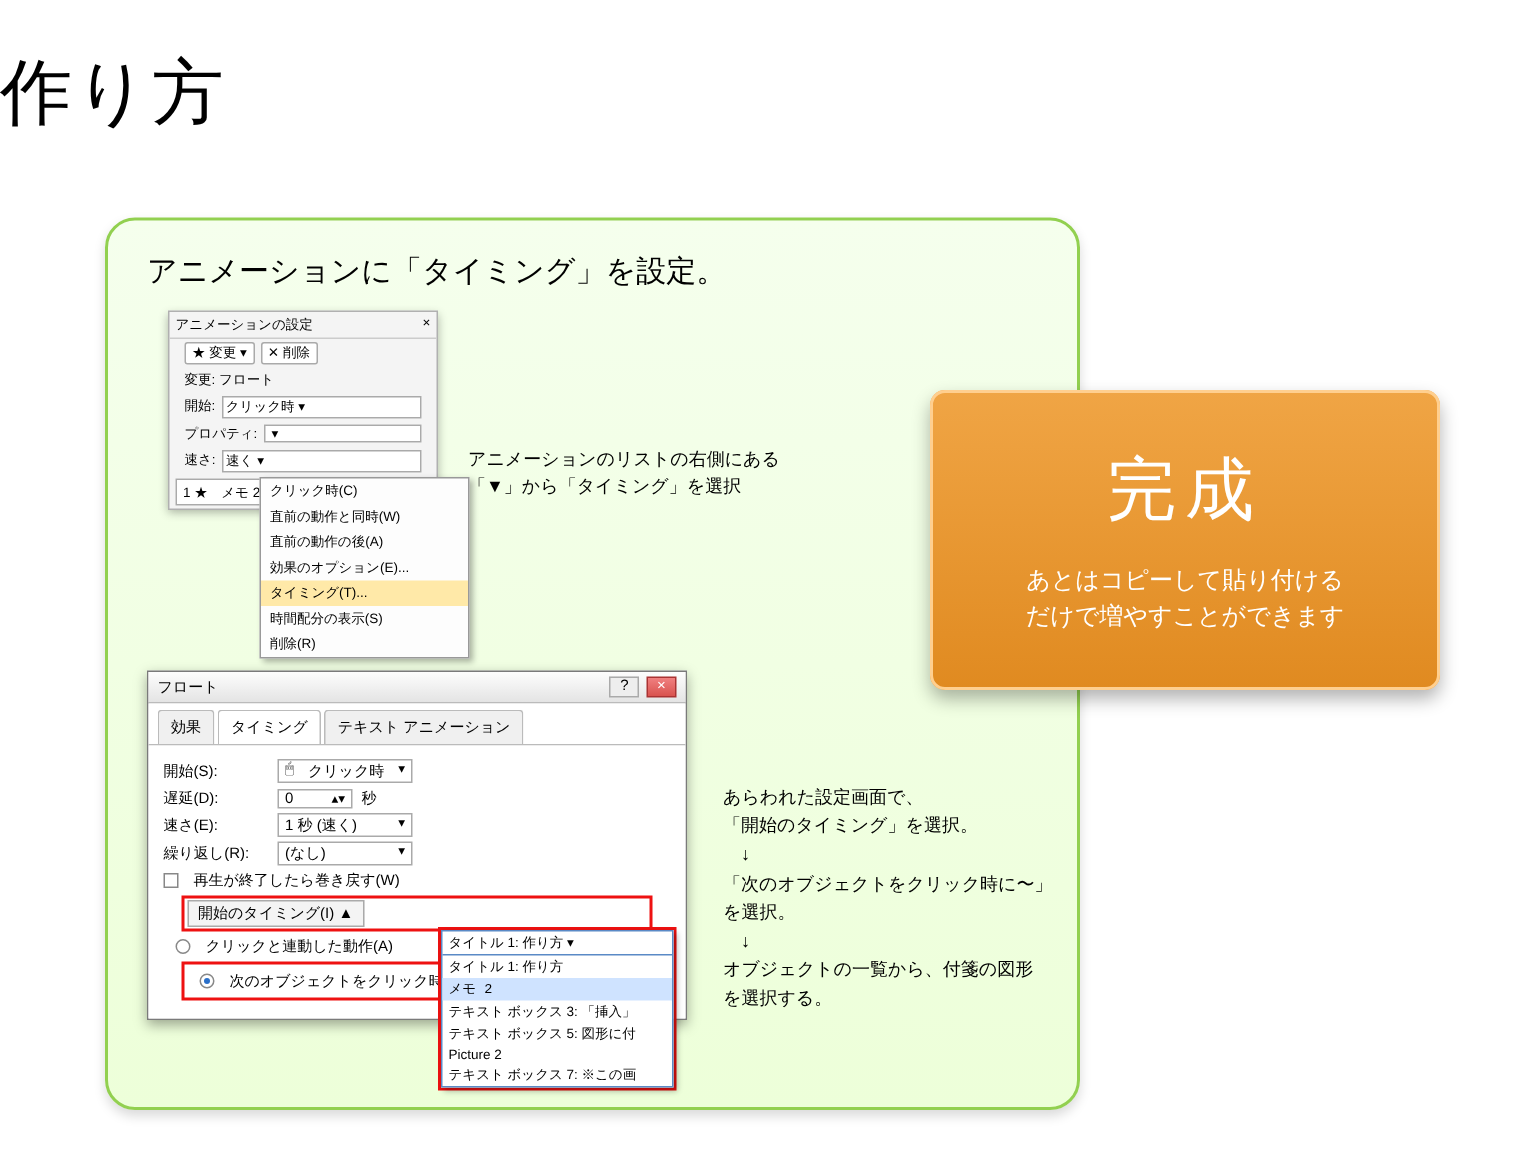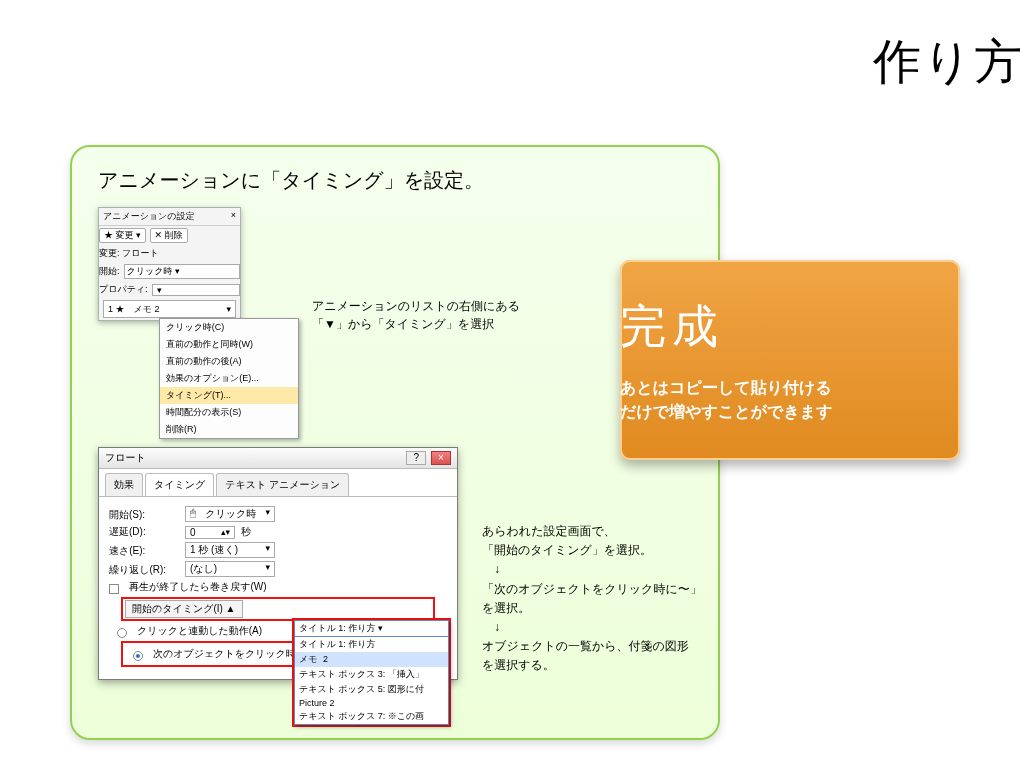--- a/index.html
+++ b/index.html
@@ -6,21 +6,21 @@
   body {
     margin: 0;
     width: 1024px;
     height: 768px;
     font-family: "Meiryo", "Hiragino Kaku Gothic Pro", sans-serif;
     background: #fff;
     position: relative;
     overflow: hidden;
   }
   .title {
-    text-align: right;
+    text-align: left;
     font-size: 48px;
     font-weight: 400;
     margin: 30px 0 10px 0;
     letter-spacing: 2px;
   }
   .card {
     position: absolute;
     left: 70px; top: 145px;
     width: 650px; height: 595px;
     border: 2px solid #92d050;
@@ -30,29 +30,29 @@
     padding: 20px 26px;
   }
   .card h2 {
     font-size: 20px;
     font-weight: 400;
     margin: 0 0 8px 0;
   }
   
   .pane {
     position: absolute;
-    left: 26px; top: 60px;
-    width: 143px;
+    left: 40px; top: 60px;
+    width: 180px;
     border: 1px solid #b0b0b0;
     background: #f4f4f4;
     box-shadow: 0 2px 6px rgba(0,0,0,.3);
     font-size: 9px;
   }
   .pane .hdr { display:flex; justify-content:space-between; padding:2px 4px; border-bottom:1px solid #ccc; }
-  .pane .row { display:flex; align-items:center; gap:4px; padding:2px 0; }
+  .pane .row { display:flex; align-items:flex-start; gap:4px; padding:2px 10px; }
   .pane .btn { border:1px solid #aaa; background:#fff; padding:0 4px; border-radius:2px; }
   .pane select, .pane .sel {
     border:1px solid #aaa; background:#fff; font-size:9px; padding:0 2px; flex:1;
   }
   .pane .list {
     margin:2px 4px; border:1px solid #aaa; background:#fff; height:18px;
     display:flex; align-items:center; padding:0 4px;
   }
   .pane .menu {
     position:absolute; left:60px; top:110px; width:140px;
@@ -72,21 +72,21 @@
   .dlg .titlebar {
     display:flex; justify-content:space-between; align-items:center;
     background:linear-gradient(#fdfdfd,#e4e4e4); padding:3px 6px; border-bottom:1px solid #bbb;
   }
   .dlg .winbtn { width:20px; height:14px; border:1px solid #aaa; background:#eee; display:inline-block; margin-left:2px; text-align:center; line-height:12px; font-size:10px;}
   .dlg .winbtn.close { background:linear-gradient(#f08080,#d9534f); color:#fff; border-color:#a33; }
   .dlg .tabs { display:flex; gap:2px; padding:4px 6px 0 6px; border-bottom:1px solid #bbb; background:#fff;}
   .dlg .tab { border:1px solid #bbb; border-bottom:none; padding:4px 8px; background:#f0f0f0; border-radius:3px 3px 0 0; }
   .dlg .tab.active { background:#fff; }
   .dlg .body { background:#fff; padding:6px 10px 10px 10px; }
-  .dlg .frow { display:flex; align-items:flex-end; gap:6px; margin:3px 0; }
+  .dlg .frow { display:flex; align-items:center; gap:6px; margin:3px 0; }
   .dlg .frow label { width:70px; }
   .dlg .frow .sel { border:1px solid #aaa; padding:0 4px; background:#fff; min-width:90px; display:flex; justify-content:space-between; }
   .dlg .chk { width:10px; height:10px; border:1px solid #888; display:inline-block; margin-right:4px; vertical-align:middle; }
   .dlg .radio { width:10px; height:10px; border:1px solid #888; border-radius:50%; display:inline-block; margin-right:4px; vertical-align:middle; position:relative;}
   .dlg .radio.on::after { content:""; position:absolute; inset:2px; border-radius:50%; background:#2a6fc9; }
   .redbox { border:2px solid #e11; padding:1px 2px; margin:2px 12px; }
   .dlg .dd {
     position:absolute; left:195px; top:172px; width:155px;
     border:1px solid #5a8ac6; background:#fff; box-shadow:2px 2px 4px rgba(0,0,0,.3);
     font-size:9px;
@@ -96,25 +96,25 @@
   .dlg .ddwrap { border:2px solid #e11; }
   .caption2 {
     position:absolute; left:410px; top:375px; font-size:12px; line-height:1.6;
   }
   
   .done {
     position:absolute; left:620px; top:260px; width:340px; height:200px;
     border-radius:10px;
     background:linear-gradient(#f0a545,#e08a20);
     box-shadow:0 6px 12px rgba(0,0,0,.3), inset 0 0 0 2px #ffcf8f;
-    color:#fff; 
+    color:#fff; text-align:center;
     display:flex; flex-direction:column; justify-content:center; gap:18px;
   }
   .done .big { font-size:46px; letter-spacing:6px; }
-  .done .sub { font-size:16px; line-height:1.5;font-weight:bold; }
+  .done .sub { font-size:16px; line-height:1.5; }
   .tri { font-size:9px; }
 </style>
 </head>
 <body>
 
 <div class="title">作り方</div>
 
 <div class="card">
   <h2>アニメーションに「タイミング」を設定。</h2>
 
@@ -130,20 +130,24 @@
     <div class="row">
         <span>変更: フロート</span>
       </div>
     <div class="row">
       <span>開始:</span>
       <span class="sel"><span>クリック時</span> <span class="tri">▾</span></span>
     </div>
     <div class="row">
       <span>プロパティ:</span>
       <span class="sel">&nbsp;<span class="tri">▾</span></span>
+    </div>
+    <div class="row">
+      <span>速さ:</span>
+      <span class="sel"><span>速く</span> <span class="tri">▾</span></span>
     </div>
     <div class="list">
       <span>1 ★　メモ 2</span>
         <span style="margin-left:auto" class="tri">▾</span>
     </div>
     <div class="menu" id="pane-menu">
         <div>クリック時(C)</div>
         <div>直前の動作と同時(W)</div>
         <div>直前の動作の後(A)</div>
         <div>効果のオプション(E)...</div>

